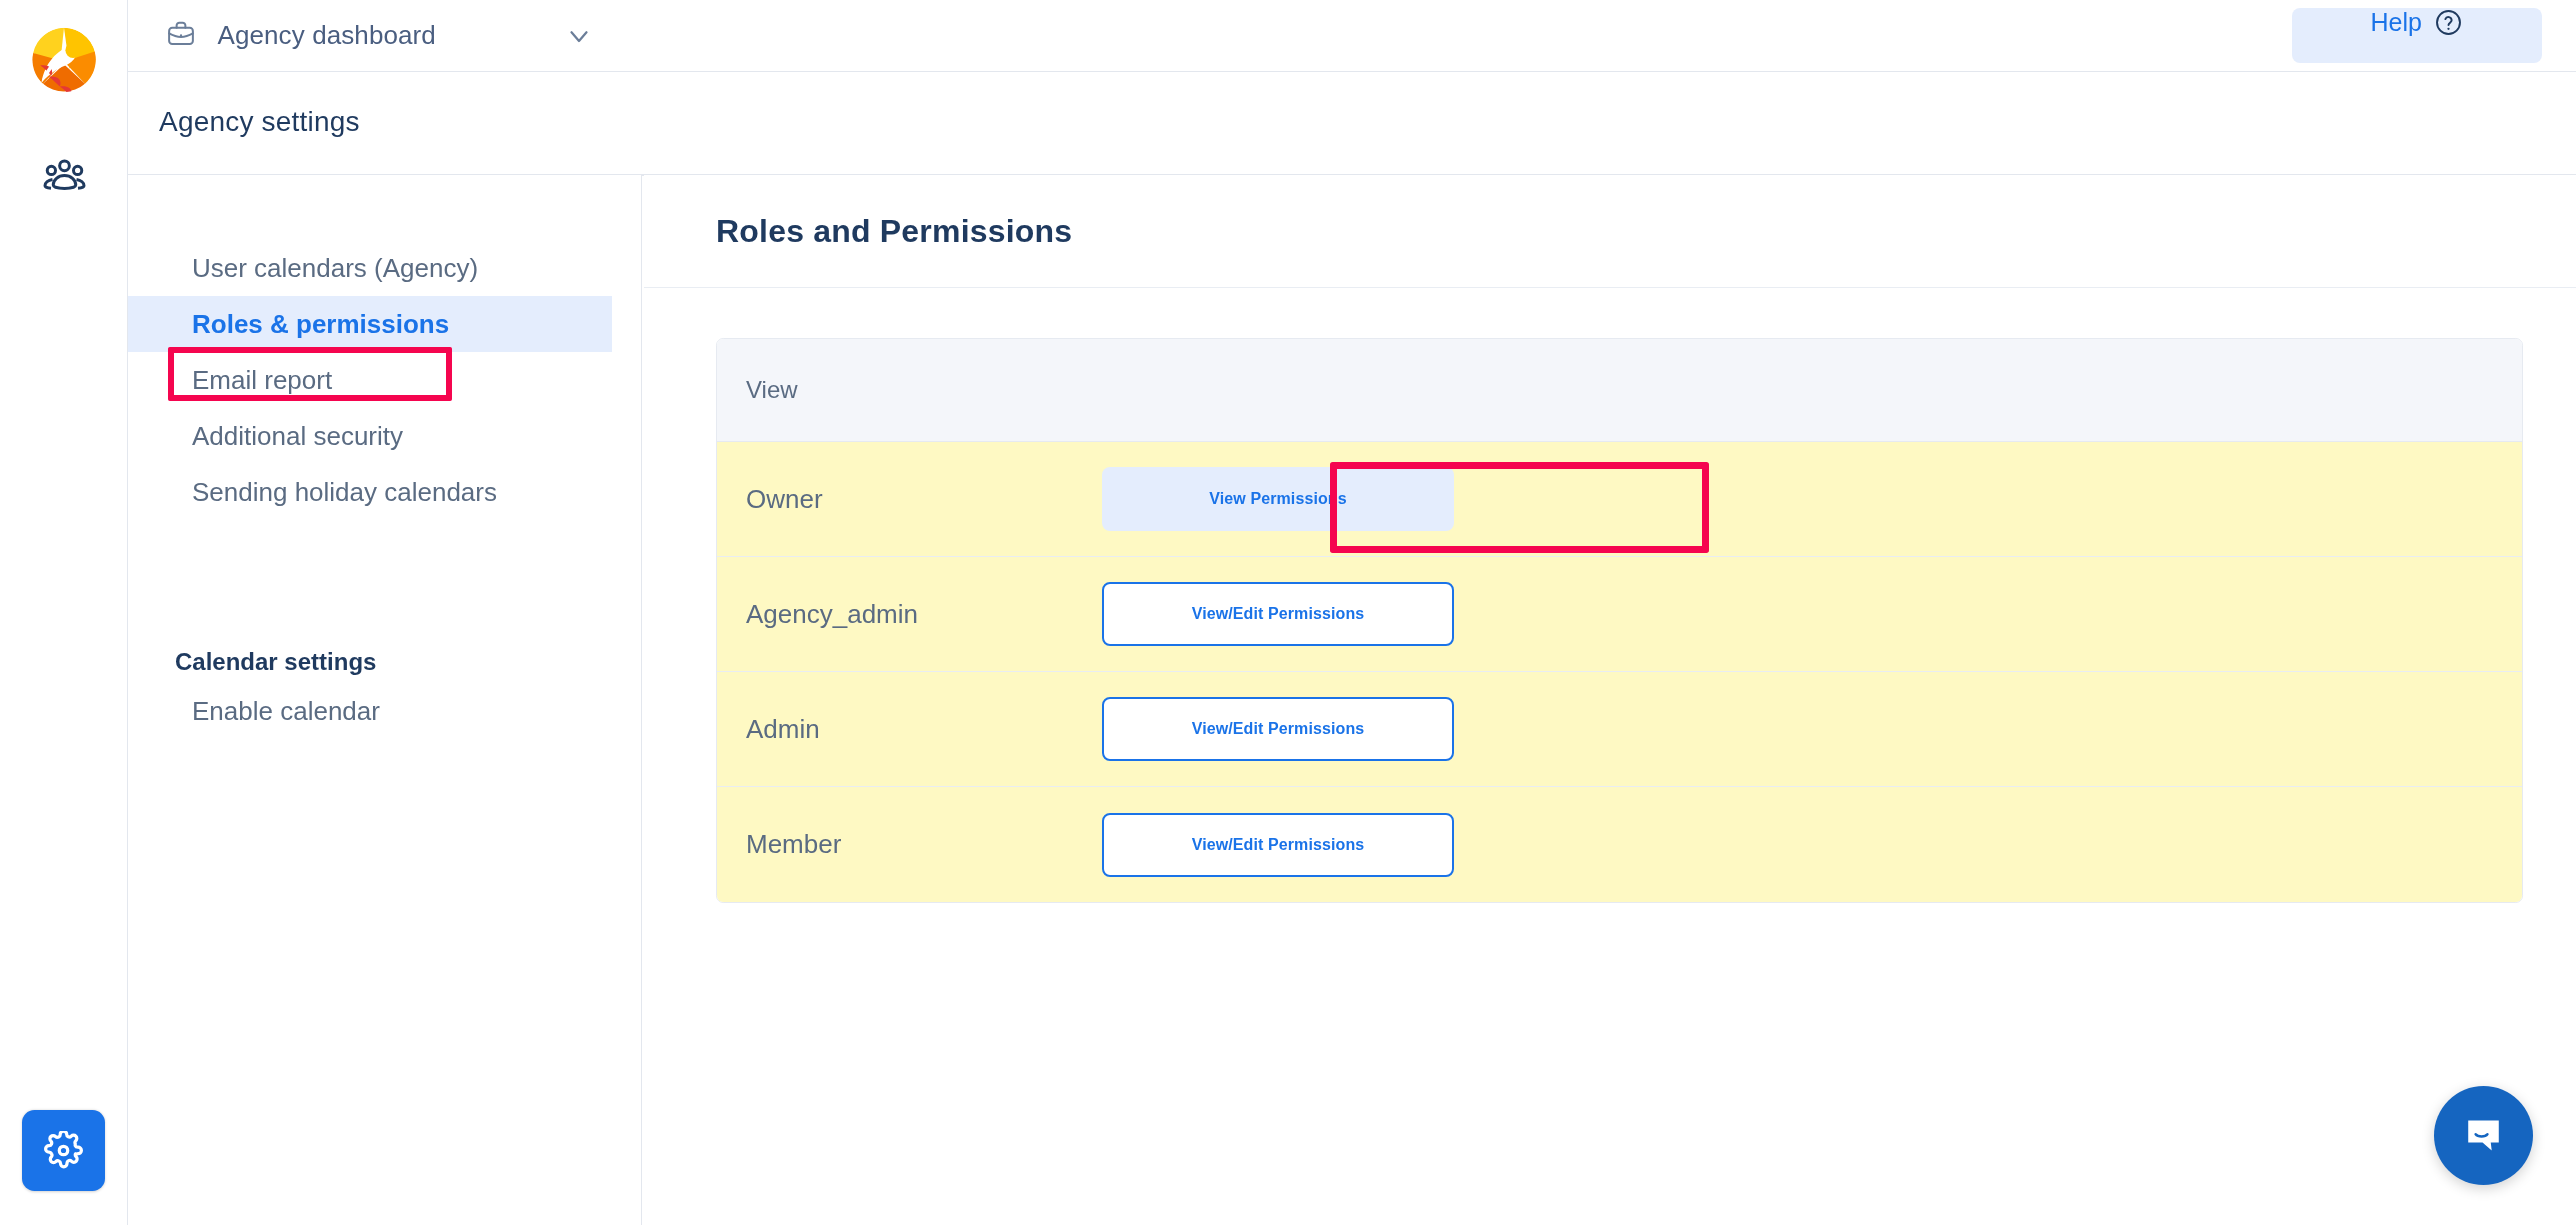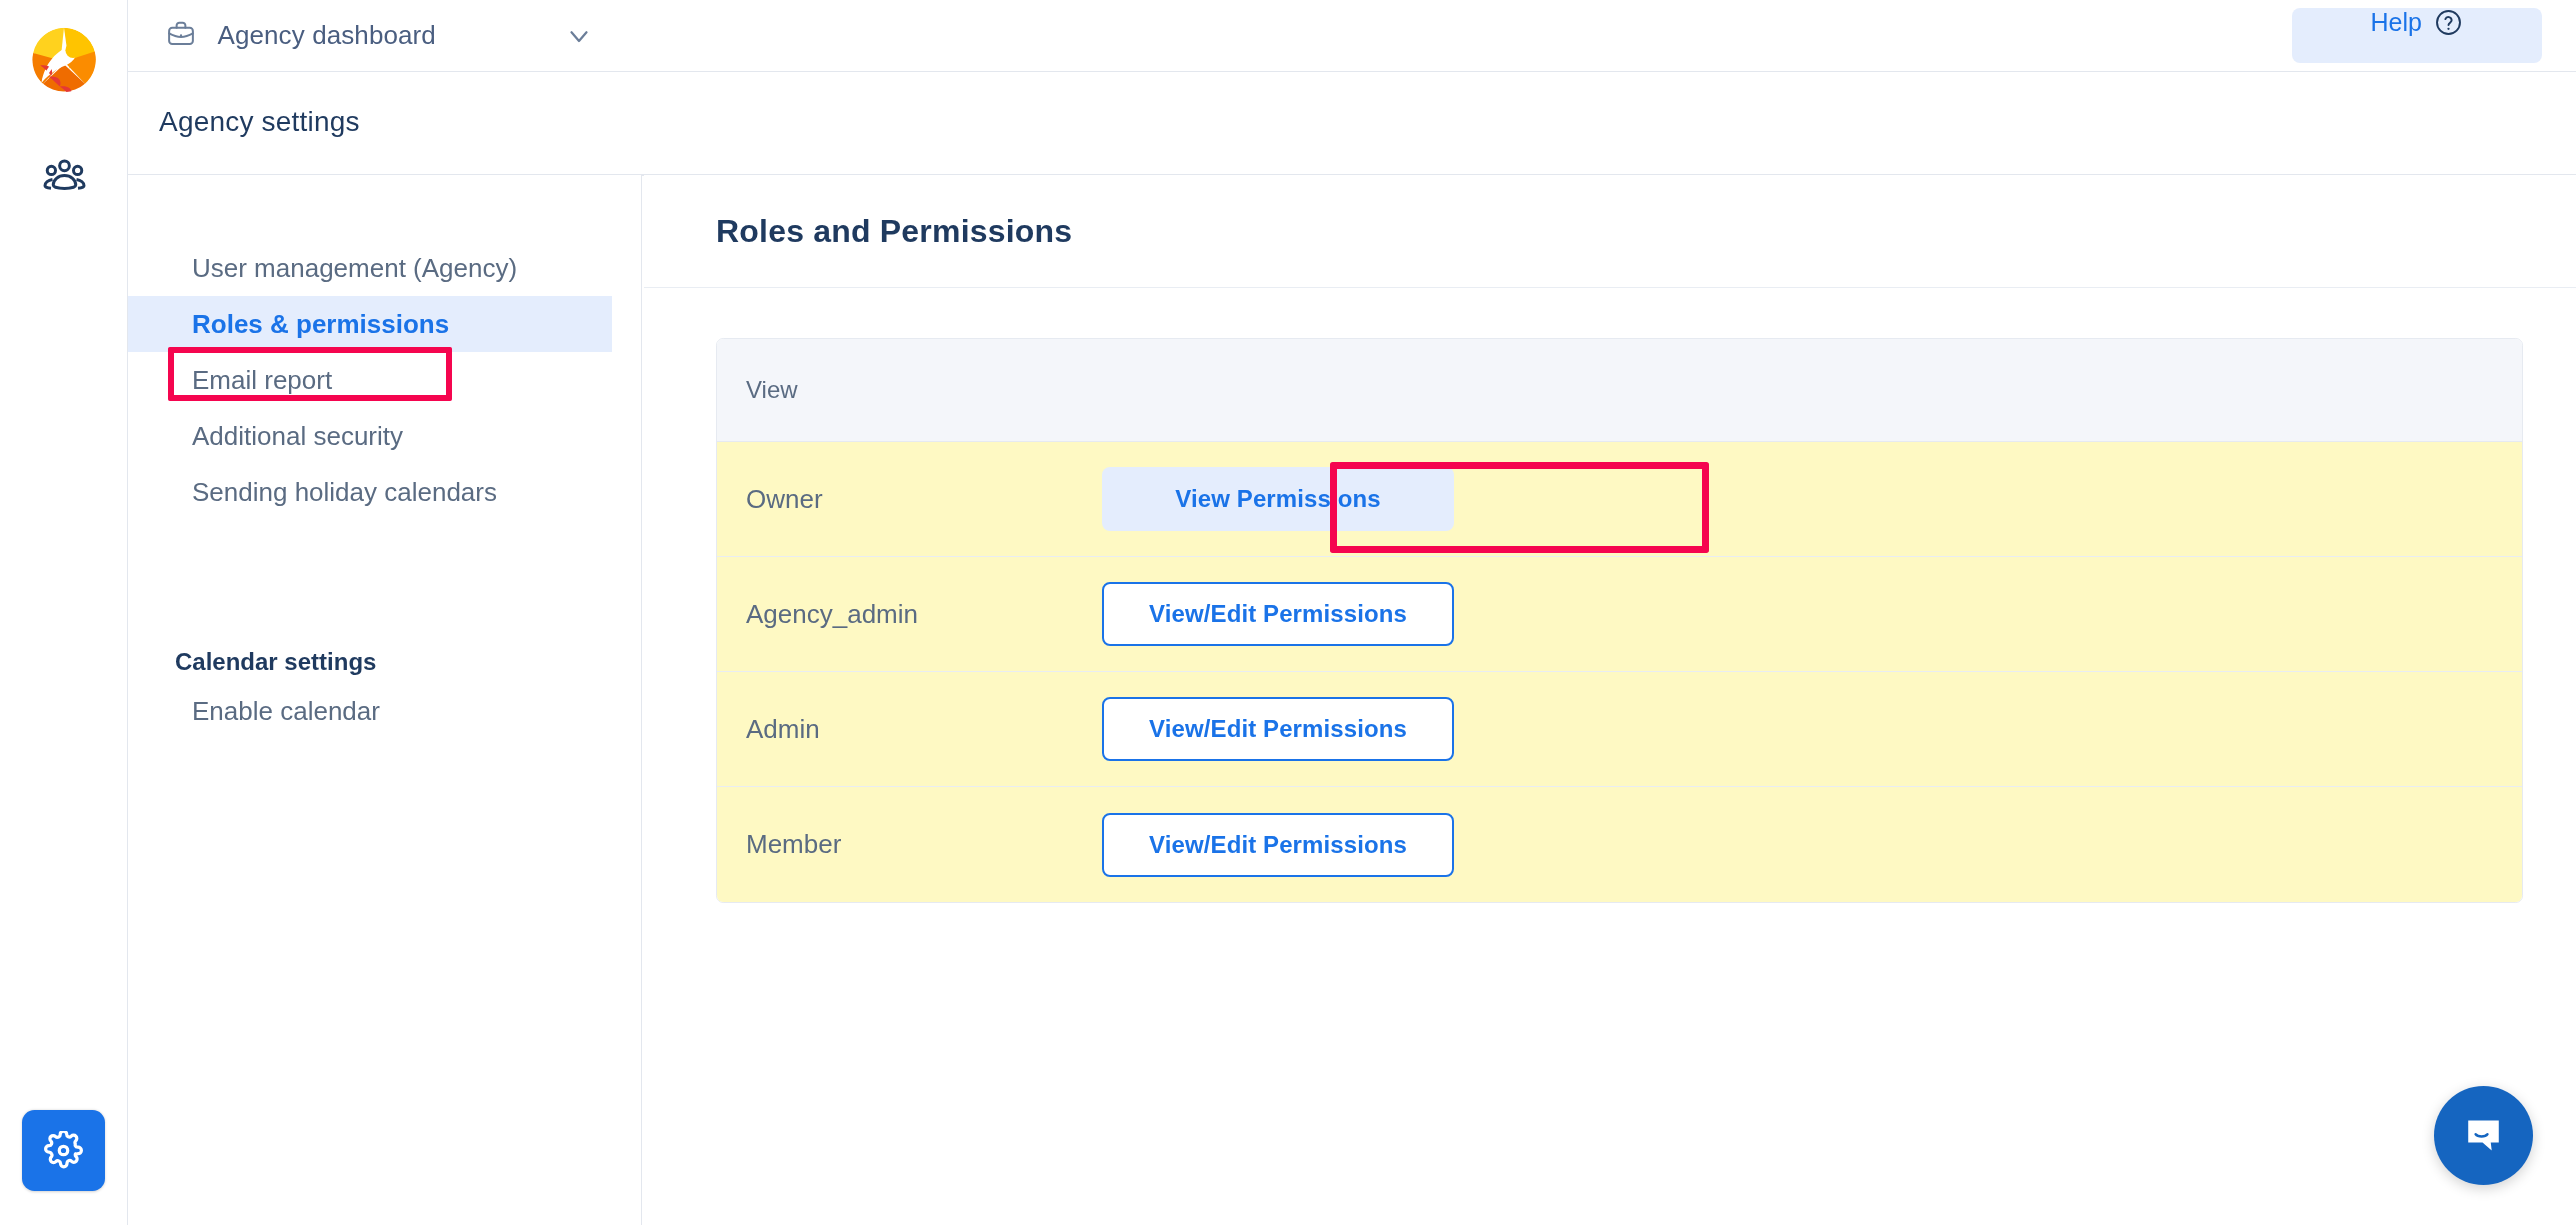--- a/index.html
+++ b/index.html
@@ -208,21 +208,21 @@
   }
   .td-action {
     flex: 1;
     display: flex;
     align-items: center;
   }
   .perm-btn {
     width: 352px;
     height: 64px;
     border-radius: 8px;
-    font-size: 24px;
+    font-size: 16px;
     font-weight: 700;
     font-family: "Liberation Sans", sans-serif;
     cursor: pointer;
     display: flex;
     align-items: center;
     justify-content: center;
     letter-spacing: 0.1px;
   }
   .perm-btn.outline {
     background: #ffffff;
@@ -338,21 +338,21 @@
     </span>
   </button>
 </div>
 
 <div class="page-title">Agency settings</div>
 <div class="content-divider"></div>
 
 <div class="settings-nav">
 
   <div class="nav-section-1">
-    <div class="nav-item">User management (Agency)</div>
+    <div class="nav-item">User calendars (Agency)</div>
     <div class="nav-item active">Roles &amp; permissions</div>
     <div class="nav-item">Email report</div>
     <div class="nav-item">Additional security</div>
     <div class="nav-item">Sending holiday calendars</div>
   </div>
 
   <div class="nav-section-2">
     <div class="nav-group-title">Calendar settings</div>
     <div class="nav-item">Enable calendar</div>
   </div>

